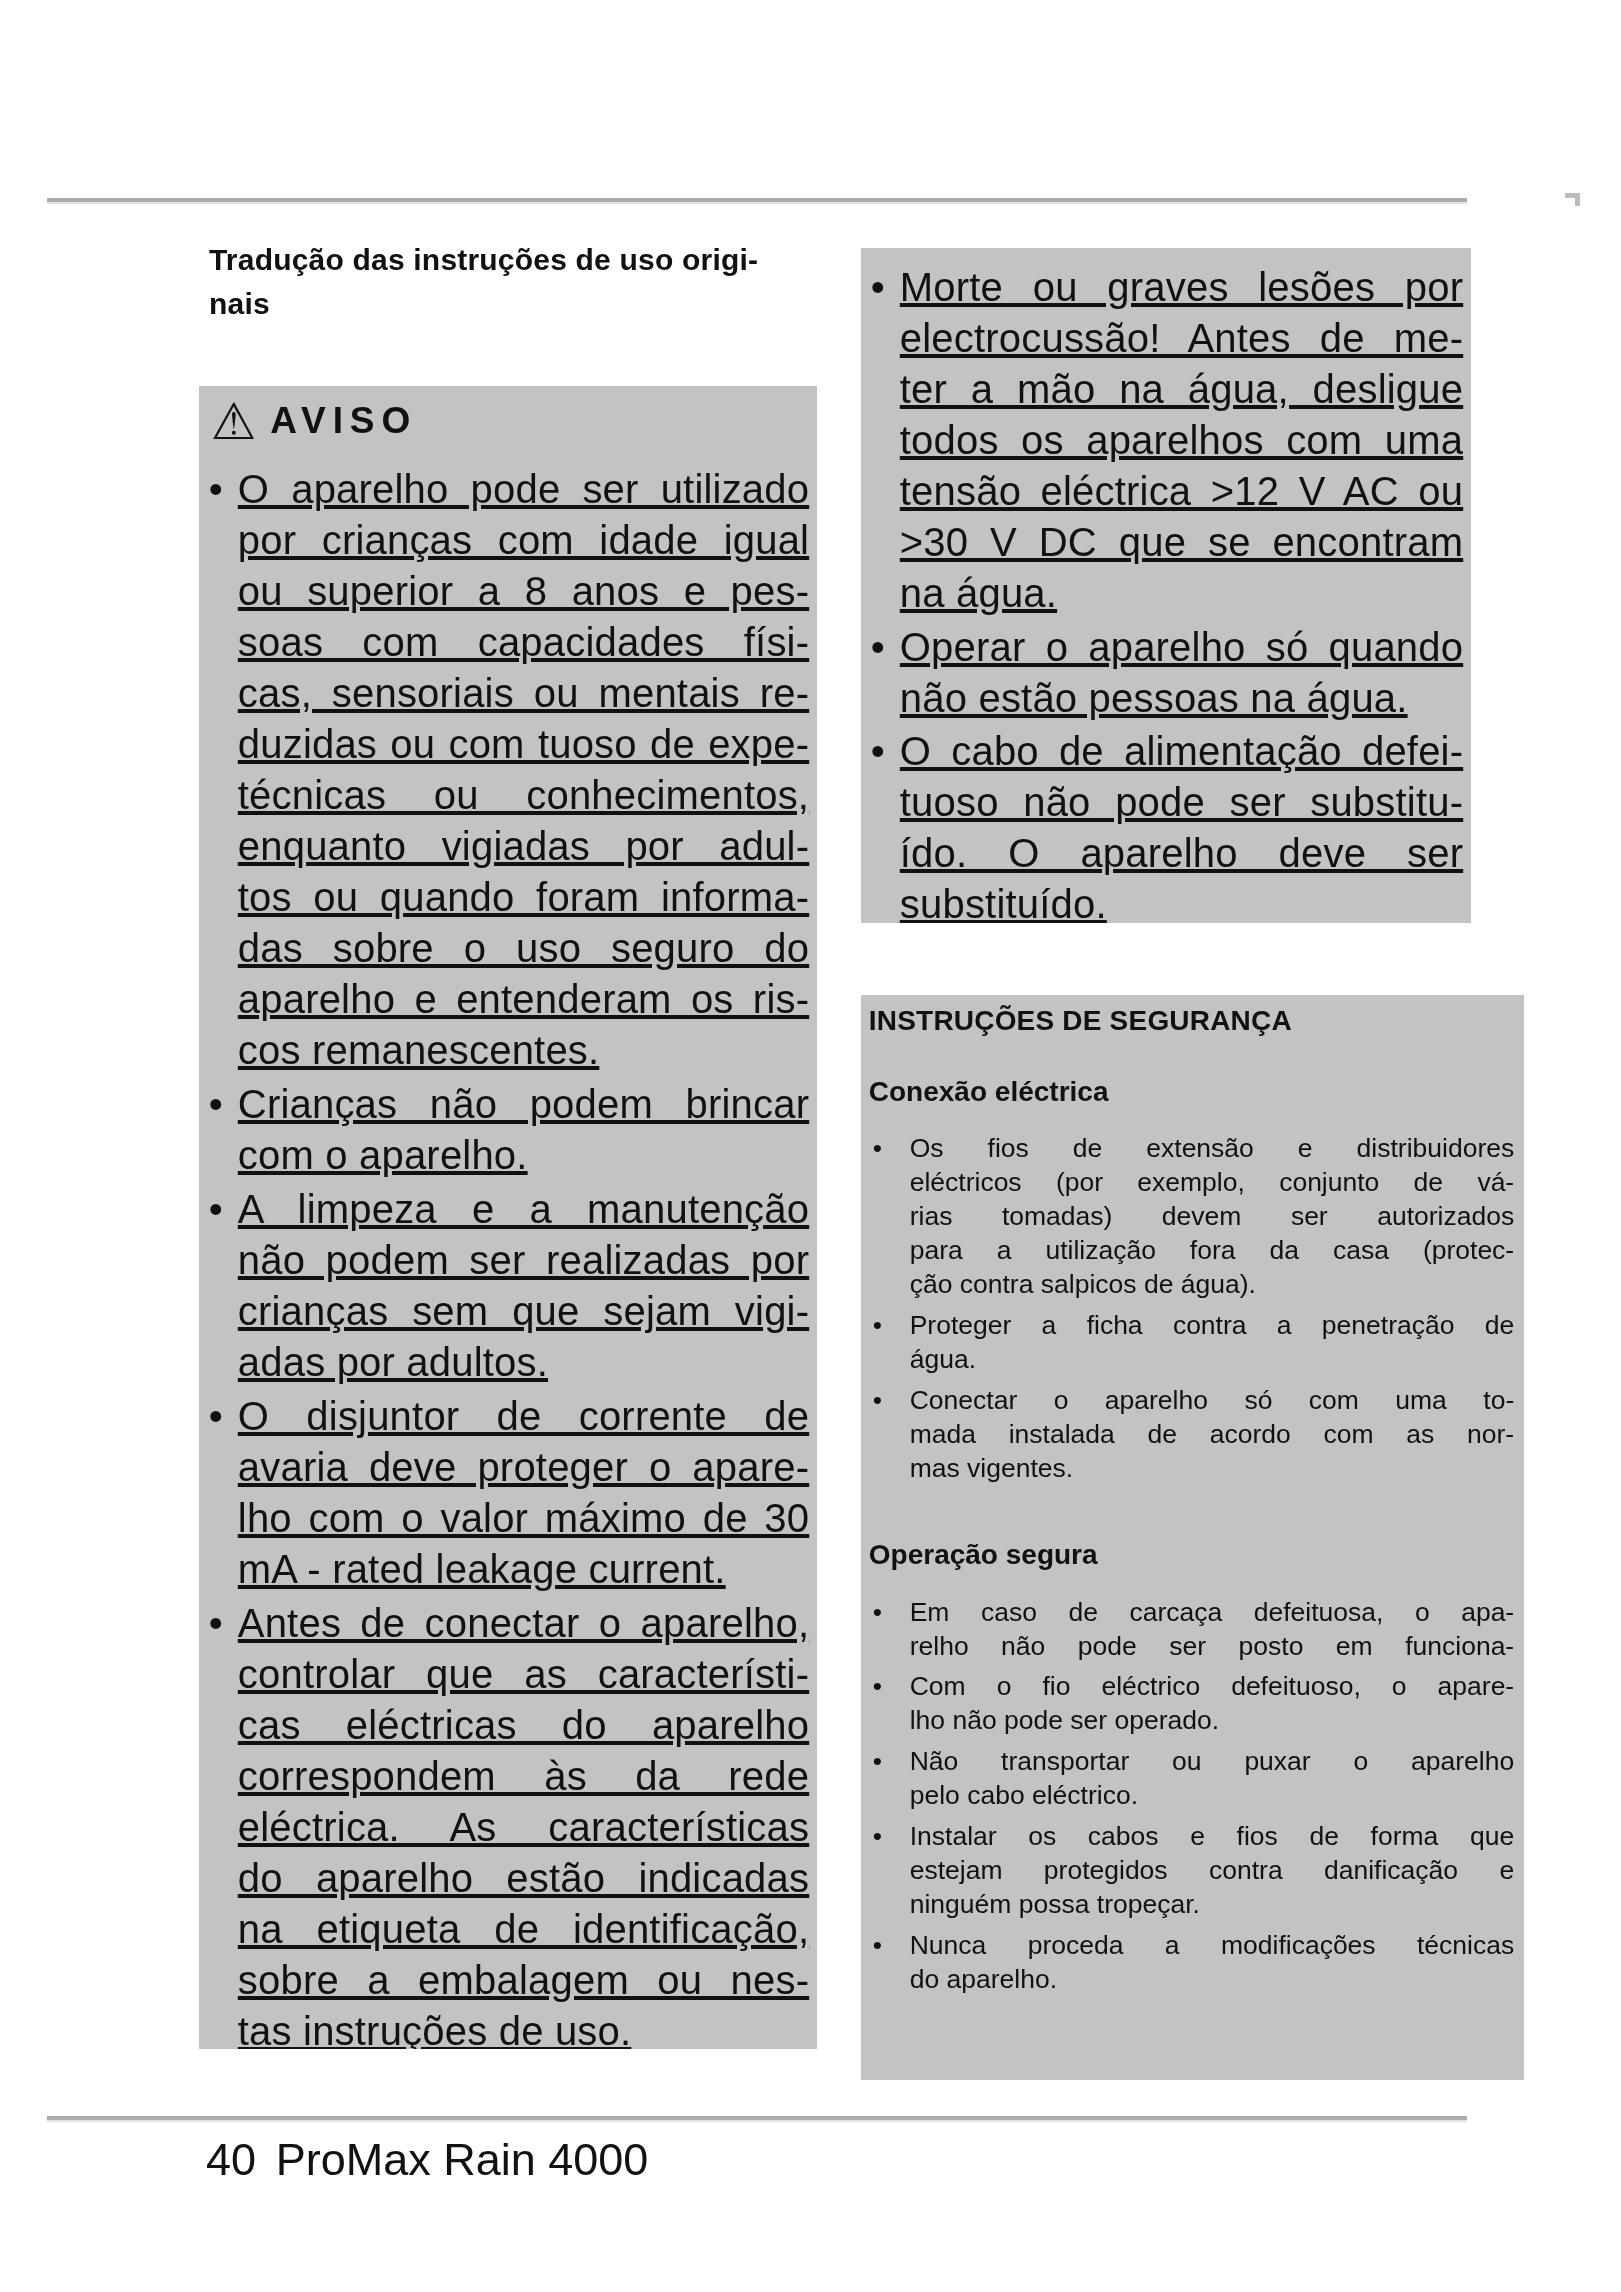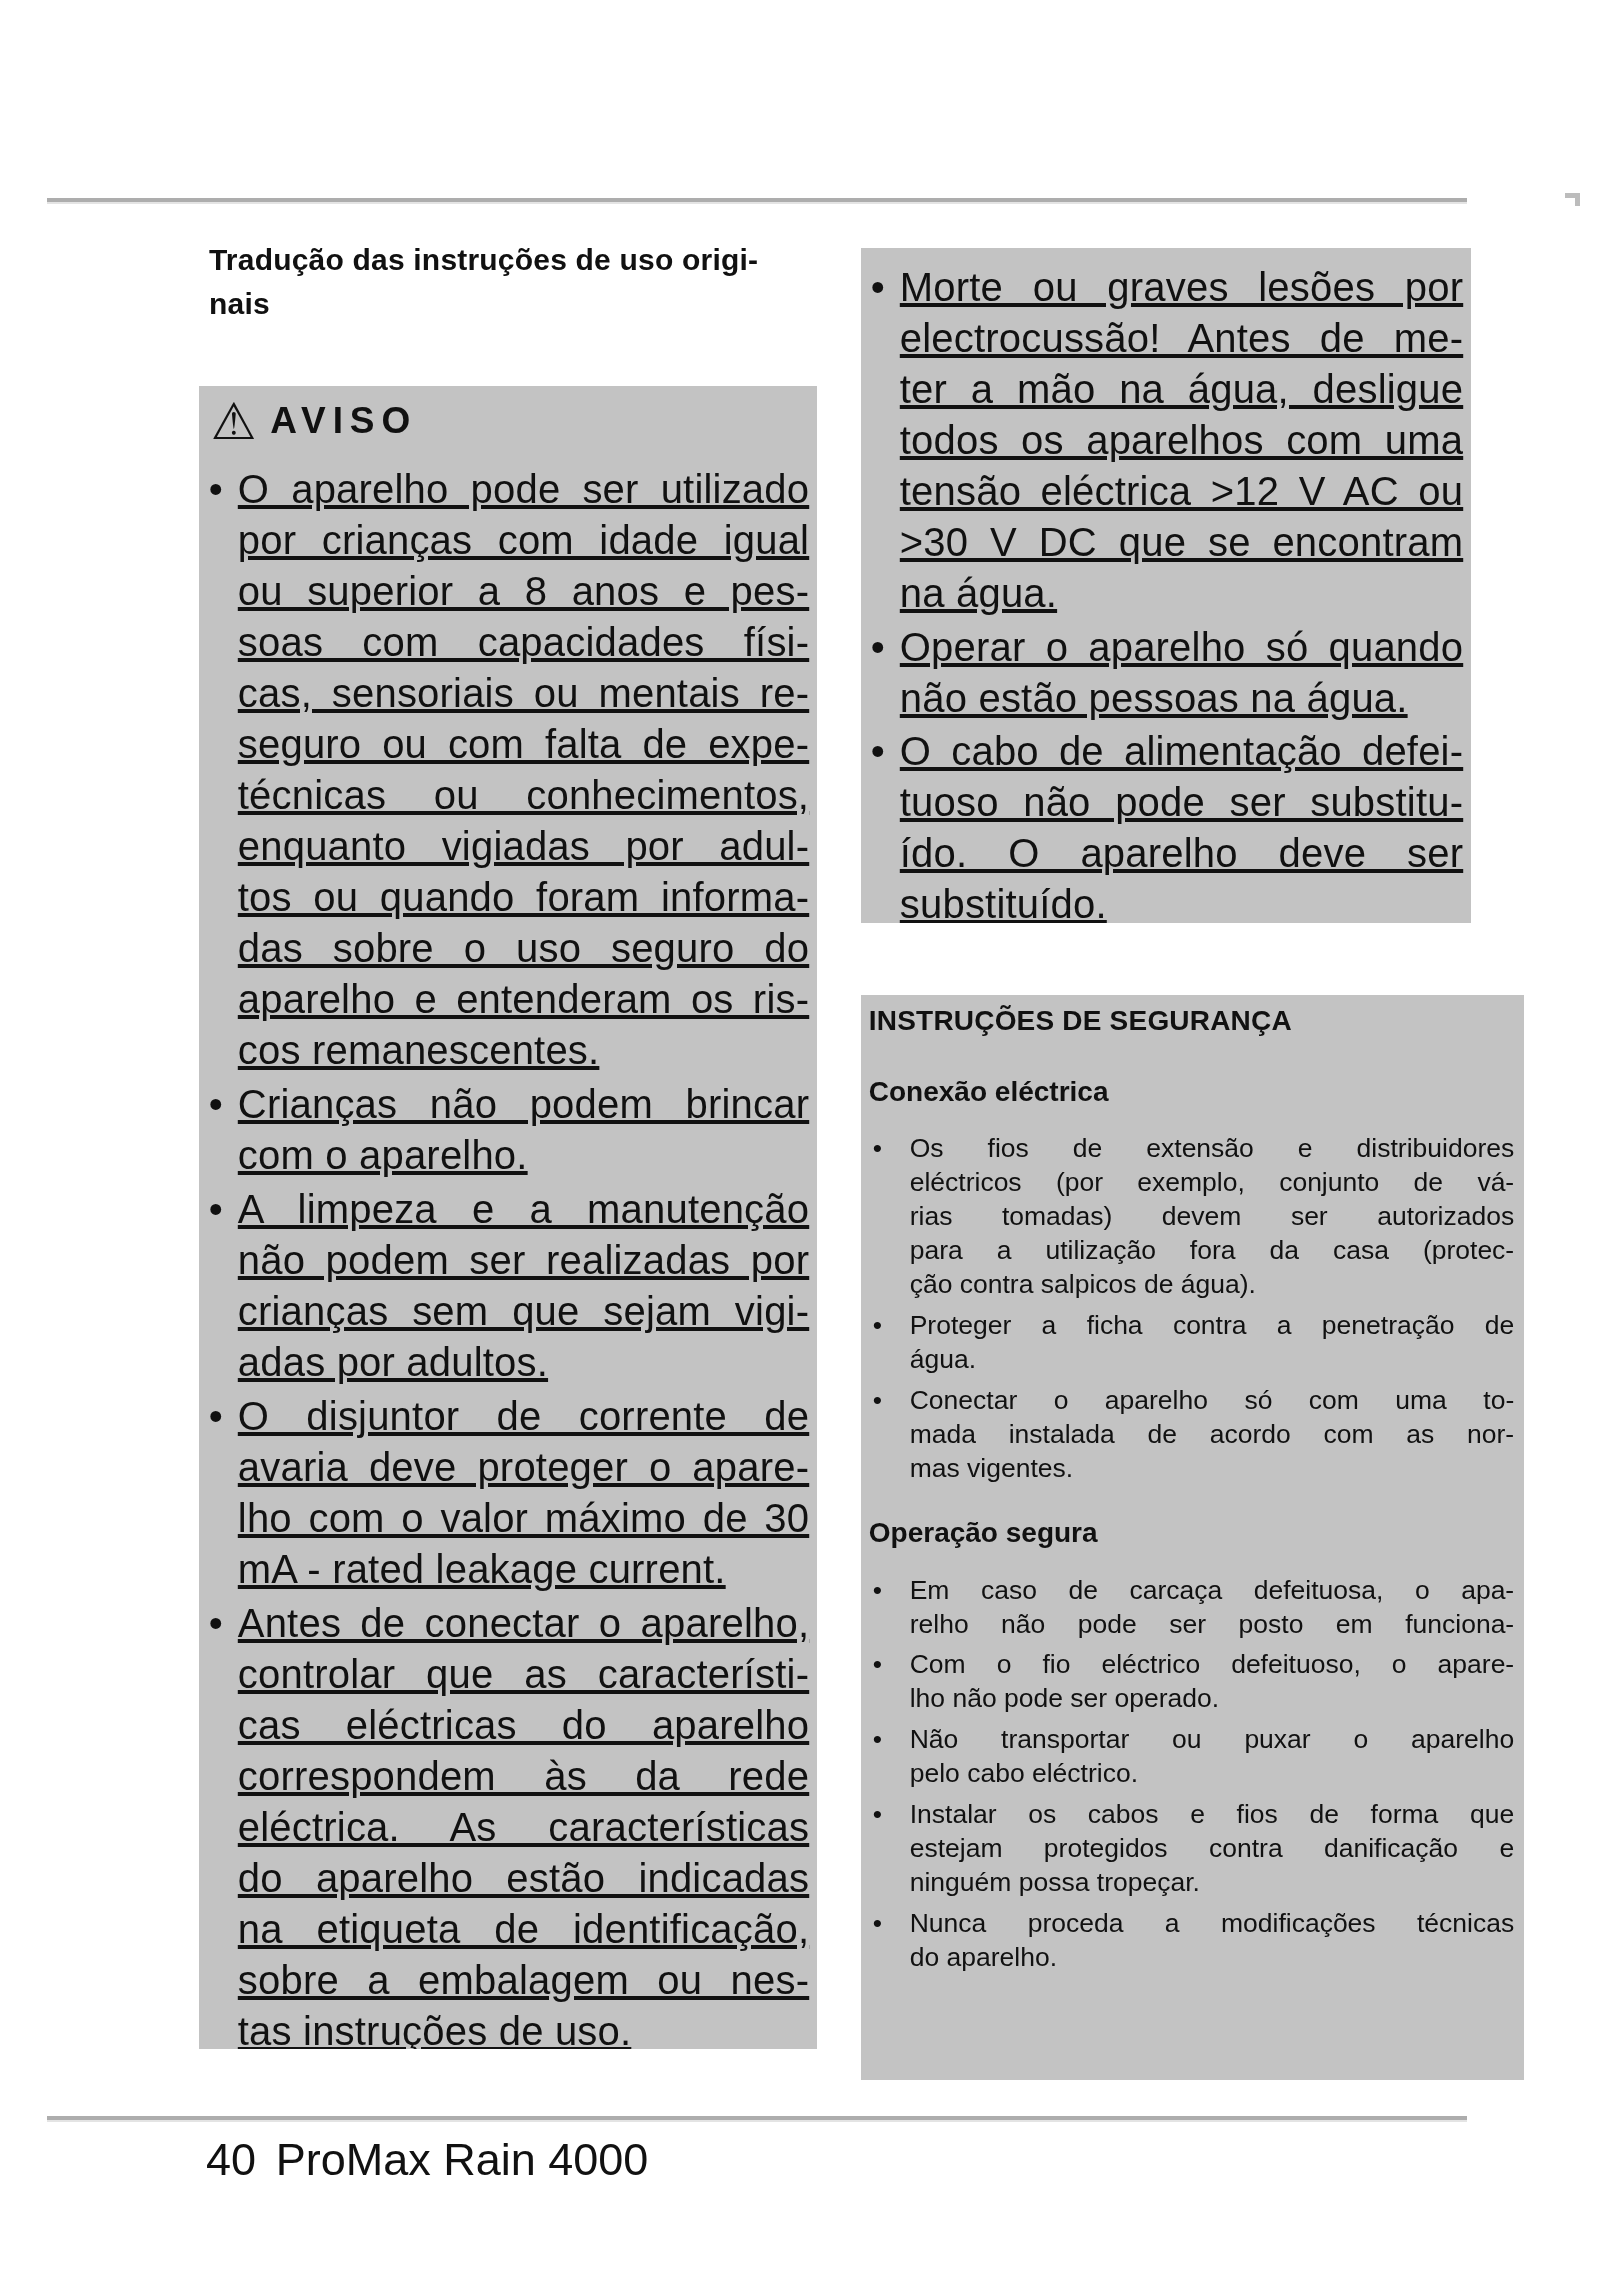--- a/index.html
+++ b/index.html
@@ -32,21 +32,21 @@
   .big .b-body{flex:1;font-size:40px;line-height:51px;letter-spacing:0.2px;text-decoration:underline;}
   .small .b-marker{flex:0 0 37px;font-size:26.5px;line-height:34px;padding-left:3.9px;}
   .small .b-body{flex:1;font-size:26.5px;line-height:34px;}
   .small .b-item{margin-bottom:6.9px;}
   .b-line{text-align:justify;text-align-last:justify;white-space:normal;}
   .b-line.last{text-align-last:left;}
 
   .safety-title{font-size:28px;font-weight:bold;letter-spacing:0.2px;margin:2px 0 39px 0;}
   .section-heading{font-size:28px;font-weight:bold;margin:0 0 23.5px 0;}
   .section{margin-bottom:9.8px;}
-  .section + .section{margin-top:32px;}
+  .section + .section{margin-top:54px;}
 
   #page-footer{position:absolute;left:206px;top:2134px;font-size:45px;}
   #footer-product{margin-left:19.6px;}
 </style>
 </head>
 <body>
 
 <div id="top-rule" class="rule"></div>
 <div id="corner-artifact"></div>
 
@@ -62,21 +62,21 @@
   </div>
   <div>
       <div class="b-item">
         <div class="b-marker">•</div>
         <div class="b-body">
           <div class="b-line">O aparelho pode ser utilizado</div>
           <div class="b-line">por crianças com idade igual</div>
           <div class="b-line">ou superior a 8 anos e pes-</div>
           <div class="b-line">soas com capacidades físi-</div>
           <div class="b-line">cas, sensoriais ou mentais re-</div>
-          <div class="b-line">seguro ou com falta de expe-</div>
+          <div class="b-line">duzidas ou com tuoso de expe-</div>
           <div class="b-line">técnicas ou conhecimentos,</div>
           <div class="b-line">enquanto vigiadas por adul-</div>
           <div class="b-line">tos ou quando foram informa-</div>
           <div class="b-line">das sobre o uso seguro do</div>
           <div class="b-line">aparelho e entenderam os ris-</div>
           <div class="b-line last">cos remanescentes.</div>
         </div>
       </div>
       <div class="b-item">
         <div class="b-marker">•</div>

